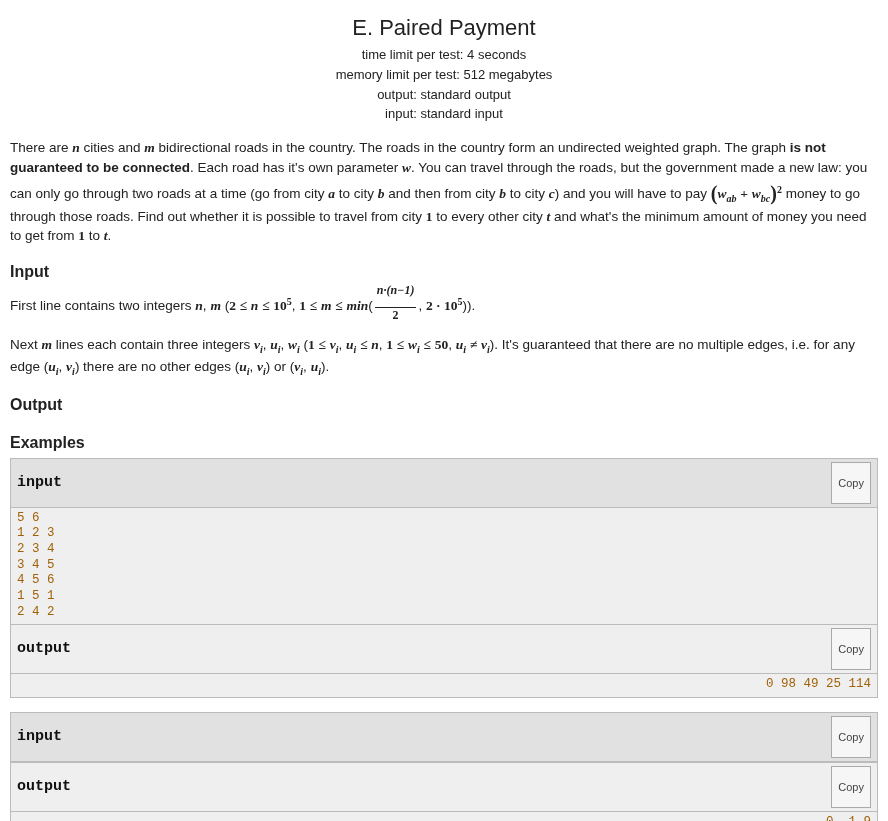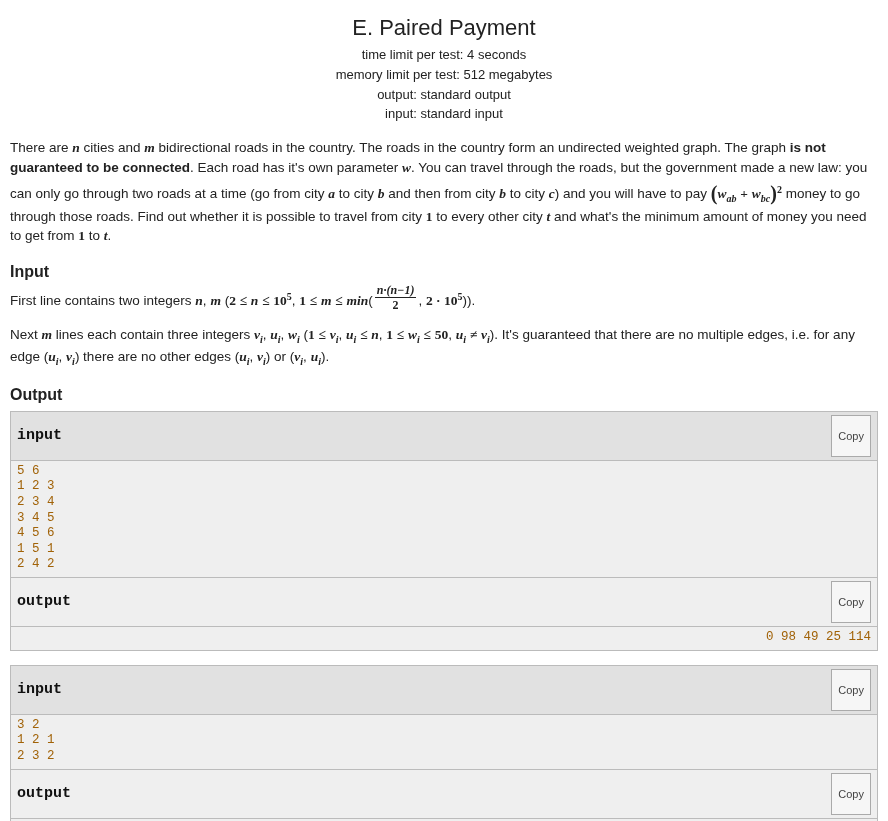--- a/index.html
+++ b/index.html
@@ -35,21 +35,21 @@
     text-align: center;
     font-family: 'Times New Roman', serif;
     font-style: italic;
     font-weight: bold;
     font-size: 12px;
     line-height: 1.05;
     padding: 0 2px;
     position: relative;
     top: -3px;
   }
-  .mfrac .num { display: block; border-bottom: 1px solid #222; padding: 0 2px 1px 2px; }
+  .mfrac .num { display: block; border-bottom: 1px solid #222; padding: 0 2px 11px 2px; }
   .mfrac .den { display: block; padding-top: 1px; }
   sub.m { font-family: 'Times New Roman', serif; font-style: italic; font-weight: bold; font-size: 10px; }
   sup.m { font-family: 'Times New Roman', serif; font-style: normal; font-weight: bold; font-size: 10px; }
   .sample { border: 1px solid #bbb; margin-top: 4px; }
   .sample + .sample { margin-top: 14px; }
   .sample-header {
     background: #e1e1e1;
     border-bottom: 1px solid #bbb;
     padding: 3px 6px;
     font-family: 'Consolas','Courier New', monospace;
@@ -118,20 +118,21 @@
     <span class="mi">u<sub class="m">i</sub></span> <span class="mn">≠</span> <span class="mi">v<sub class="m">i</sub></span>).
     It's guaranteed that there are no multiple edges, i.e. for any edge
     (<span class="mi">u<sub class="m">i</sub></span>, <span class="mi">v<sub class="m">i</sub></span>)
     there are no other edges
     (<span class="mi">u<sub class="m">i</sub></span>, <span class="mi">v<sub class="m">i</sub></span>) or
     (<span class="mi">v<sub class="m">i</sub></span>, <span class="mi">u<sub class="m">i</sub></span>).
   </p>
 
   <div class="section-title">Output</div>
 
+  <div class="section-title">Examples</div>
 
   <div class="sample">
     <div class="sample-header">
       <span>input</span>
       <button class="copy-btn">Copy</button>
     </div>
     <div class="sample-body">5 6
 1 2 3
 2 3 4
 3 4 5
@@ -143,23 +144,20 @@
       <button class="copy-btn">Copy</button>
     </div>
     <div class="sample-body out-body">0 98 49 25 114</div>
   </div>
 
   <div class="sample">
     <div class="sample-header">
       <span>input</span>
       <button class="copy-btn">Copy</button>
     </div>
-    <div class="sample-body">3 2
-1 2 1
-2 3 2</div>
     <div class="sample-header out-hd">
       <span>output</span>
       <button class="copy-btn">Copy</button>
     </div>
     <div class="sample-body out-body">0 -1 9</div>
   </div>
 
 </div>
 
 </body></html>

